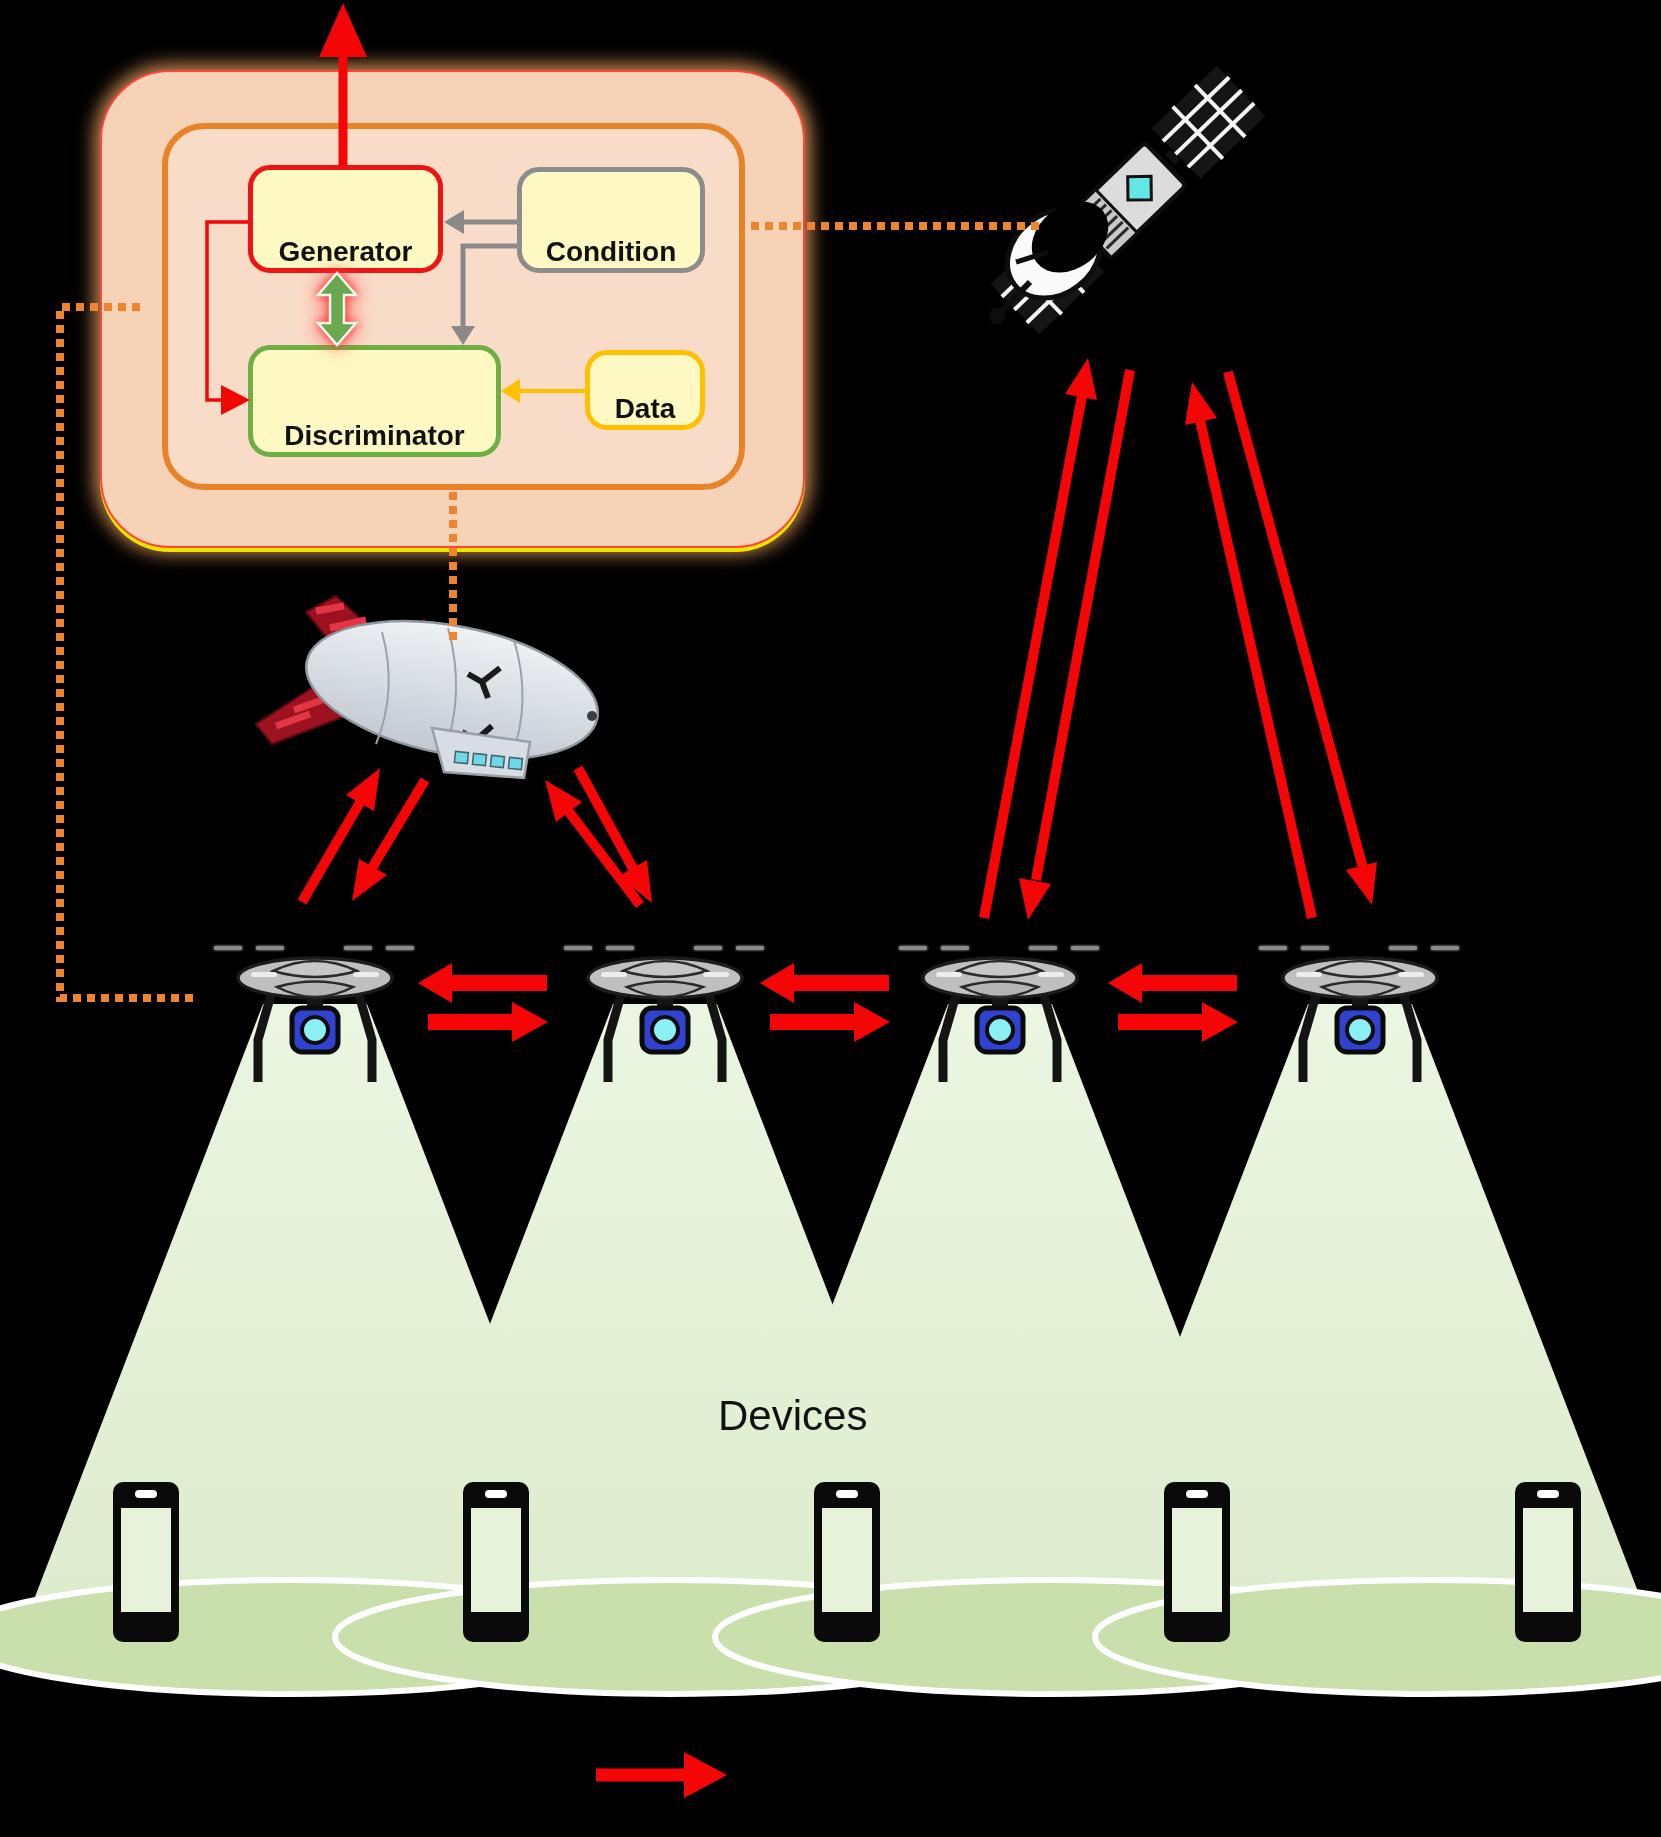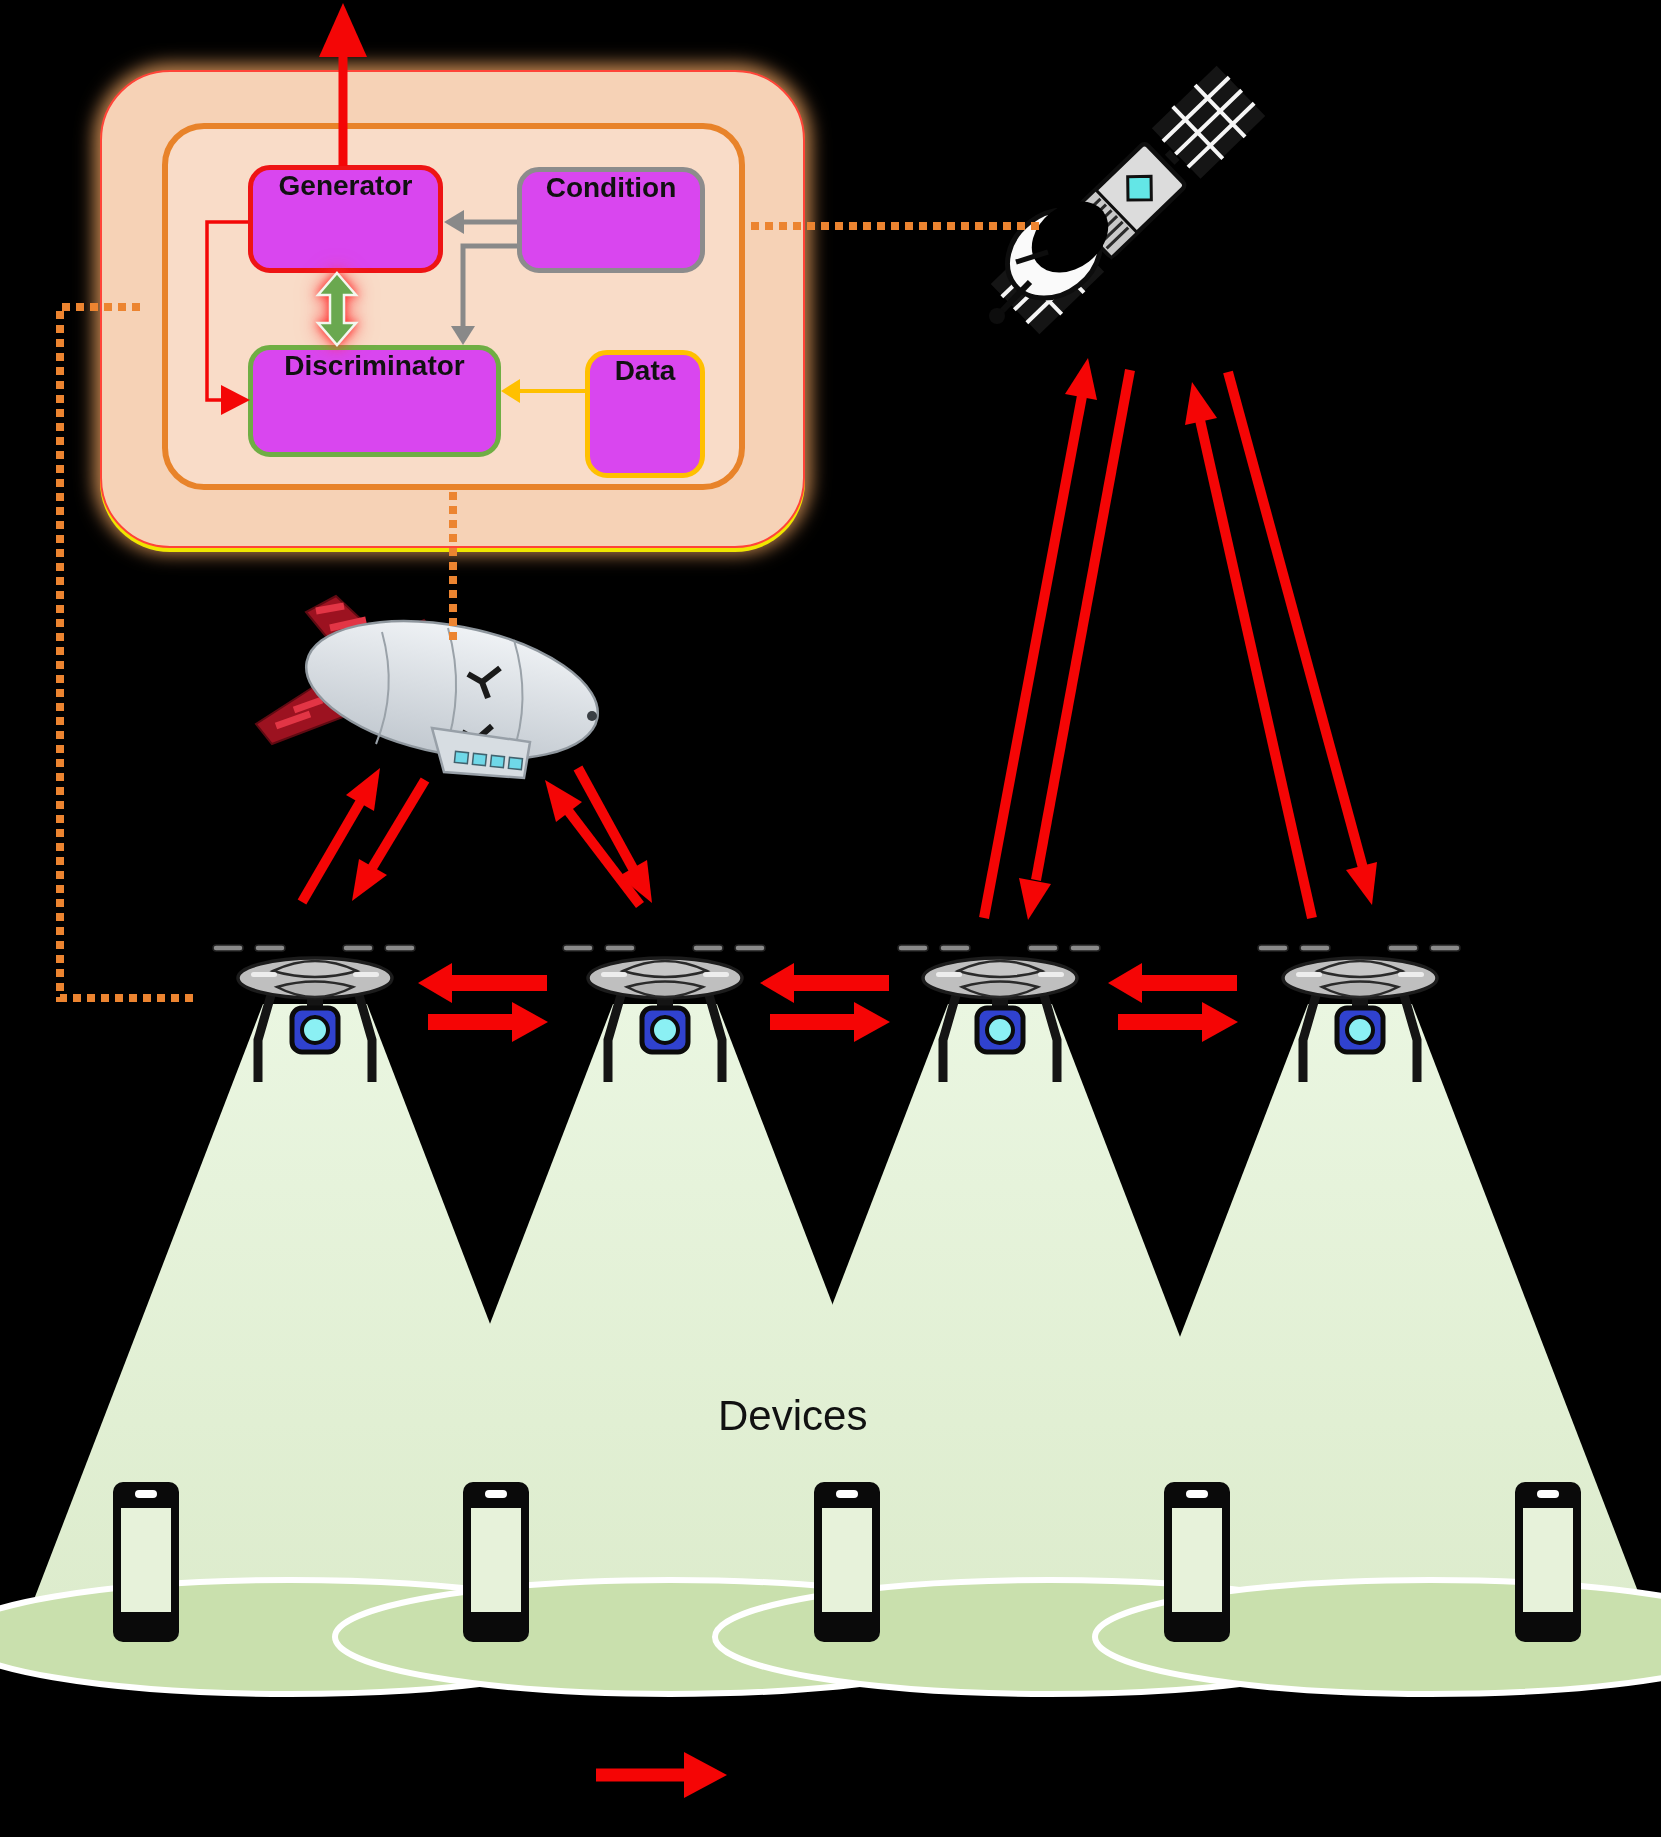--- a/index.html
+++ b/index.html
@@ -6,26 +6,26 @@
   #scene{position:relative;width:1661px;height:1837px;background:#000;overflow:hidden;
          font-family:"Liberation Sans",sans-serif;}
   #scene svg{position:absolute;left:0;top:0;}
   .abs{position:absolute;box-sizing:border-box;}
   
   #gan-outer{left:100px;top:70px;width:705px;height:478px;border-radius:70px;
     background:#f6d2b6;border:2px solid #ff4438;
     box-shadow:0 4px 0 #efe600,0 0 18px 6px rgba(244,166,97,.8);z-index:10;}
   #gan-inner{left:162px;top:123px;width:583px;height:367px;border-radius:42px;
     background:#f9dcc8;border:6px solid #e8832a;z-index:11;}
-  .gan-box{display:flex;align-items:flex-start;justify-content:center;background:#d946ef;
+  .gan-box{display:flex;align-items:flex-end;justify-content:center;background:#fef9c3;
     border-radius:22px;font-weight:bold;font-size:28px;color:#111;z-index:12;}
   #box-generator{left:248px;top:165px;width:195px;height:108px;border:5px solid #ee1414;}
   #box-condition{left:517px;top:167px;width:188px;height:106px;border:5px solid #8c8c8c;}
   #box-discriminator{left:248px;top:345px;width:253px;height:112px;border:5px solid #6fae44;}
-  #box-data{left:585px;top:350px;width:120px;height:128px;border:5px solid #ffc000;}
+  #box-data{left:585px;top:350px;width:120px;height:80px;border:5px solid #ffc000;}
   #bg-svg{z-index:1;}
   #top-svg{z-index:20;pointer-events:none;}
   #devices-label{left:718px;top:1392px;width:240px;font-size:42px;
     color:#111;z-index:5;}
   .glow-green{filter:drop-shadow(0 0 5px rgba(255,40,40,.95)) drop-shadow(0 0 10px rgba(255,70,70,.75));}
 </style>
 </head>
 <body>
 
 <div id="scene">

